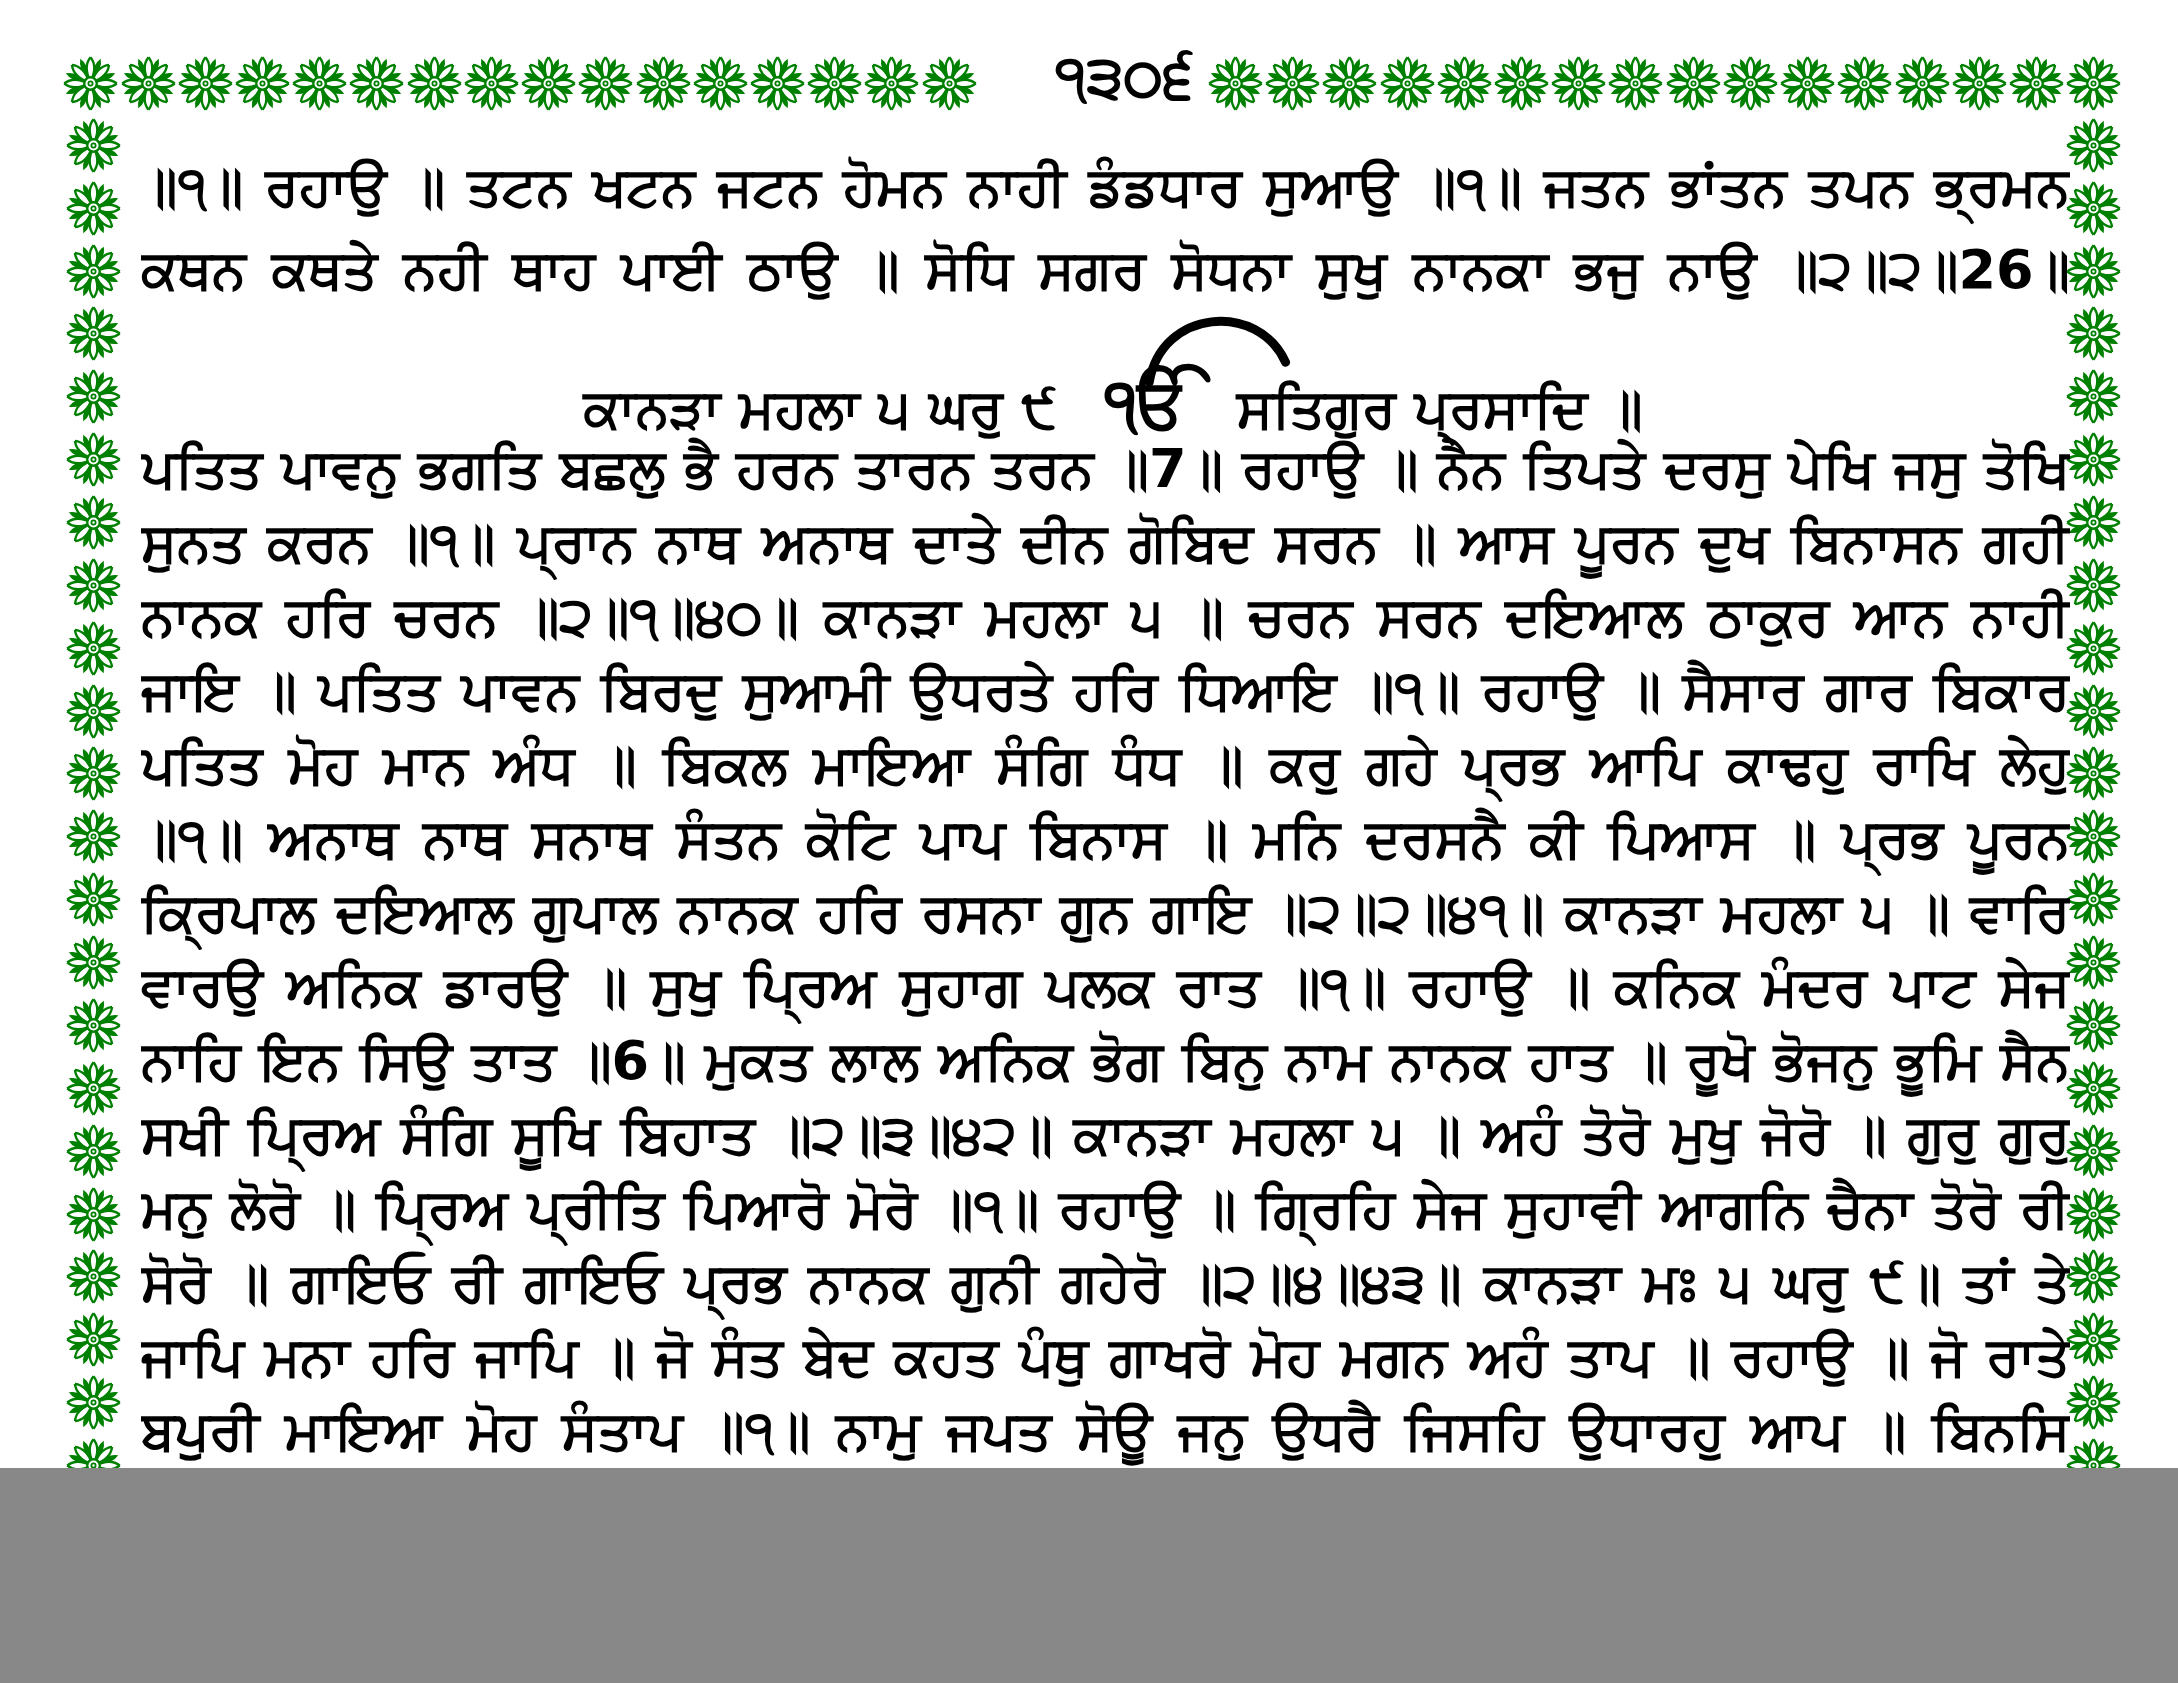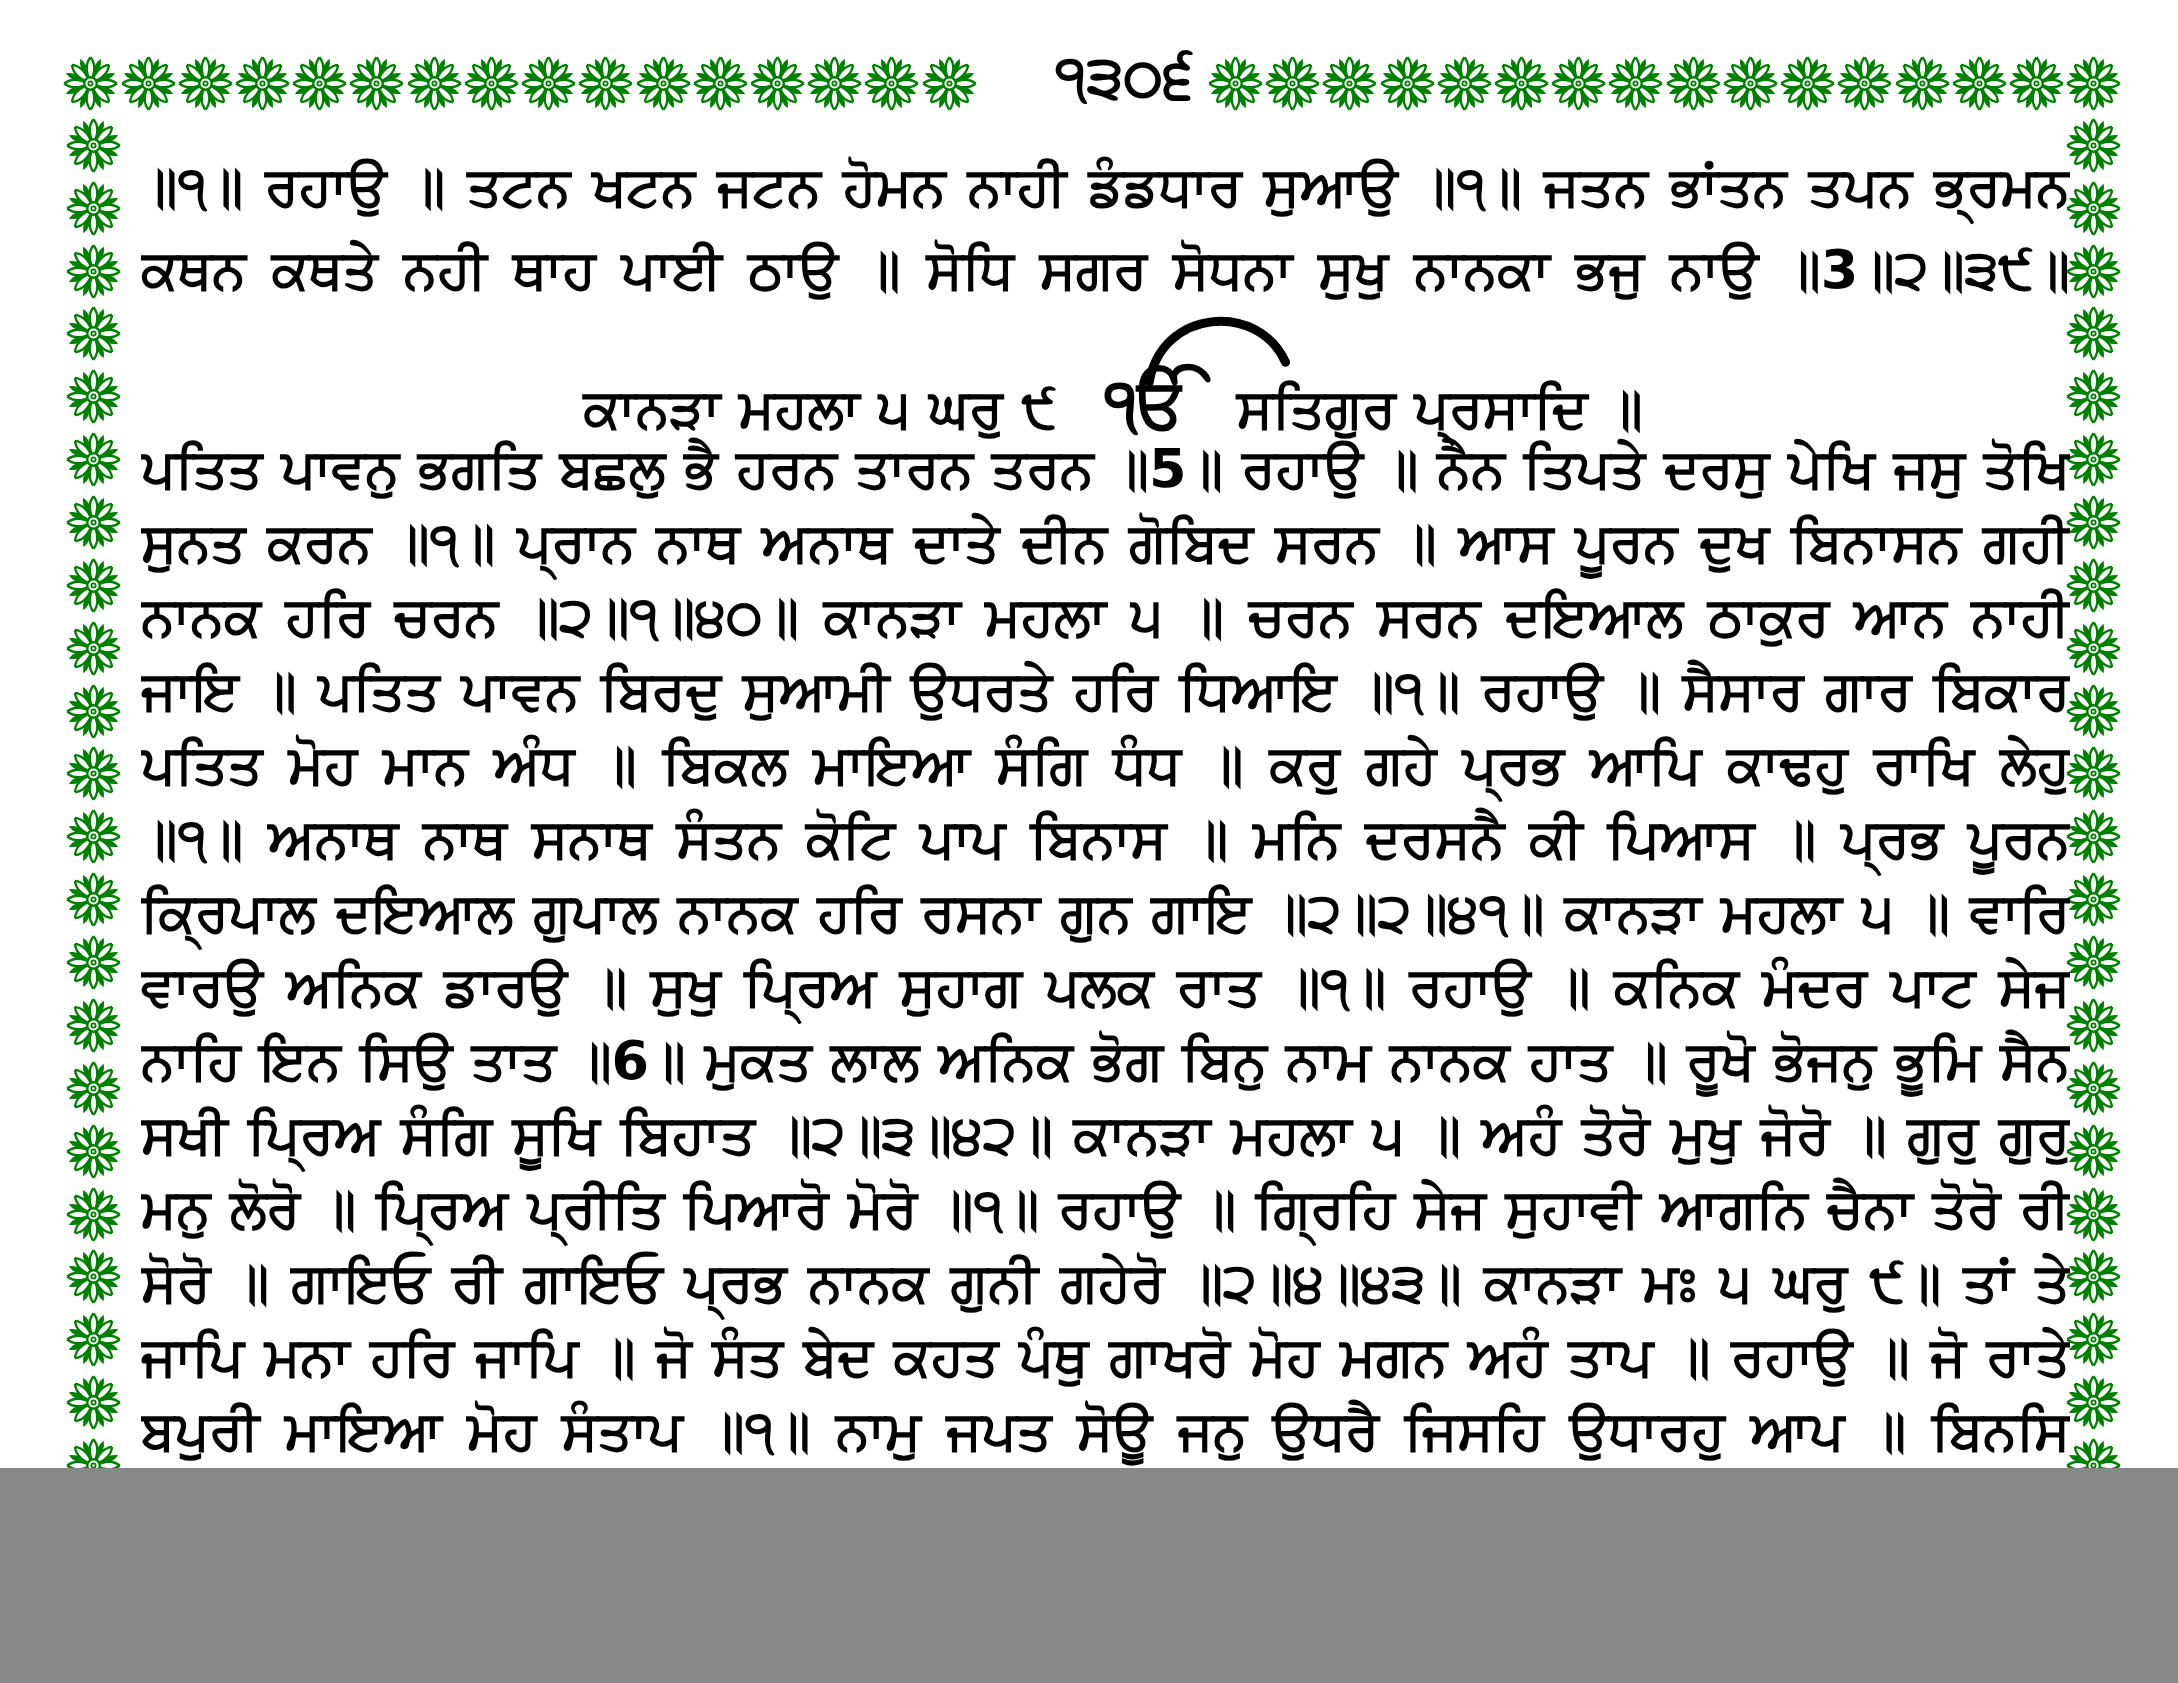--- a/index.html
+++ b/index.html
@@ -414,33 +414,33 @@
       </svg>
       <svg class="flower" viewBox="0 0 64 64" style="left: 2065px; top: 1500px; width: 57px; height: 57px;">
         <use href="#flower-sym" xlink:href="#flower-sym"></use>
       </svg>
     </div>
 
   <div class="page-number gtext">੧੩੦੬</div>
 
   <div class="intro-block gtext">
     <div class="gline">॥੧॥ ਰਹਾਉ ॥ ਤਟਨ ਖਟਨ ਜਟਨ ਹੋਮਨ ਨਾਹੀ ਡੰਡਧਾਰ ਸੁਆਉ ॥੧॥ ਜਤਨ ਭਾਂਤਨ ਤਪਨ ਭ੍ਰਮਨ ਅਨਿਕ</div>
-    <div class="gline">ਕਥਨ ਕਥਤੇ ਨਹੀ ਥਾਹ ਪਾਈ ਠਾਉ ॥ ਸੋਧਿ ਸਗਰ ਸੋਧਨਾ ਸੁਖੁ ਨਾਨਕਾ ਭਜੁ ਨਾਉ ॥3॥੨॥੩੯॥</div>
+    <div class="gline">ਕਥਨ ਕਥਤੇ ਨਹੀ ਥਾਹ ਪਾਈ ਠਾਉ ॥ ਸੋਧਿ ਸਗਰ ਸੋਧਨਾ ਸੁਖੁ ਨਾਨਕਾ ਭਜੁ ਨਾਉ ॥੨॥੨॥26॥</div>
   </div>
 
   <div class="header-row gtext">
     <span class="hspan">ਕਾਨੜਾ ਮਹਲਾ ੫ ਘਰੁ ੯</span>
     <span class="ik-wrap"><span>ੴ</span><svg class="ik-arc" width="149" height="79" viewBox="0 0 150 80" aria-hidden="true">
         <path d="M6 76 C 18 2, 116 -6, 144 56" fill="none" stroke="#000" stroke-width="9" stroke-linecap="round"></path>
       </svg></span>
     <span class="hspan">ਸਤਿਗੁਰ ਪ੍ਰਸਾਦਿ ॥</span>
   </div>
 
   <div class="body-block gtext">
-    <div class="gline">ਪਤਿਤ ਪਾਵਨੁ ਭਗਤਿ ਬਛਲੁ ਭੈ ਹਰਨ ਤਾਰਨ ਤਰਨ ॥5॥ ਰਹਾਉ ॥ ਨੈਨ ਤਿਪਤੇ ਦਰਸੁ ਪੇਖਿ ਜਸੁ ਤੋਖਿ</div>
+    <div class="gline">ਪਤਿਤ ਪਾਵਨੁ ਭਗਤਿ ਬਛਲੁ ਭੈ ਹਰਨ ਤਾਰਨ ਤਰਨ ॥7॥ ਰਹਾਉ ॥ ਨੈਨ ਤਿਪਤੇ ਦਰਸੁ ਪੇਖਿ ਜਸੁ ਤੋਖਿ</div>
     <div class="gline">ਸੁਨਤ ਕਰਨ ॥੧॥ ਪ੍ਰਾਨ ਨਾਥ ਅਨਾਥ ਦਾਤੇ ਦੀਨ ਗੋਬਿਦ ਸਰਨ ॥ ਆਸ ਪੂਰਨ ਦੁਖ ਬਿਨਾਸਨ ਗਹੀ ਓਟ</div>
     <div class="gline">ਨਾਨਕ ਹਰਿ ਚਰਨ ॥੨॥੧॥੪੦॥ ਕਾਨੜਾ ਮਹਲਾ ੫ ॥ ਚਰਨ ਸਰਨ ਦਇਆਲ ਠਾਕੁਰ ਆਨ ਨਾਹੀ</div>
     <div class="gline">ਜਾਇ ॥ ਪਤਿਤ ਪਾਵਨ ਬਿਰਦੁ ਸੁਆਮੀ ਉਧਰਤੇ ਹਰਿ ਧਿਆਇ ॥੧॥ ਰਹਾਉ ॥ ਸੈਸਾਰ ਗਾਰ ਬਿਕਾਰ ਸਾਗਰ</div>
     <div class="gline">ਪਤਿਤ ਮੋਹ ਮਾਨ ਅੰਧ ॥ ਬਿਕਲ ਮਾਇਆ ਸੰਗਿ ਧੰਧ ॥ ਕਰੁ ਗਹੇ ਪ੍ਰਭ ਆਪਿ ਕਾਢਹੁ ਰਾਖਿ ਲੇਹੁ ਗੋਬਿੰਦ ਰਾਇ</div>
     <div class="gline">॥੧॥ ਅਨਾਥ ਨਾਥ ਸਨਾਥ ਸੰਤਨ ਕੋਟਿ ਪਾਪ ਬਿਨਾਸ ॥ ਮਨਿ ਦਰਸਨੈ ਕੀ ਪਿਆਸ ॥ ਪ੍ਰਭ ਪੂਰਨ ਗੁਨਤਾਸ ॥</div>
     <div class="gline">ਕ੍ਰਿਪਾਲ ਦਇਆਲ ਗੁਪਾਲ ਨਾਨਕ ਹਰਿ ਰਸਨਾ ਗੁਨ ਗਾਇ ॥੨॥੨॥੪੧॥ ਕਾਨੜਾ ਮਹਲਾ ੫ ॥ ਵਾਰਿ</div>
     <div class="gline">ਵਾਰਉ ਅਨਿਕ ਡਾਰਉ ॥ ਸੁਖੁ ਪ੍ਰਿਅ ਸੁਹਾਗ ਪਲਕ ਰਾਤ ॥੧॥ ਰਹਾਉ ॥ ਕਨਿਕ ਮੰਦਰ ਪਾਟ ਸੇਜ ਸਖੀ ਮੋਹਿ</div>
     <div class="gline">ਨਾਹਿ ਇਨ ਸਿਉ ਤਾਤ ॥6॥ ਮੁਕਤ ਲਾਲ ਅਨਿਕ ਭੋਗ ਬਿਨੁ ਨਾਮ ਨਾਨਕ ਹਾਤ ॥ ਰੂਖੋ ਭੋਜਨੁ ਭੂਮਿ ਸੈਨ</div>
     <div class="gline">ਸਖੀ ਪ੍ਰਿਅ ਸੰਗਿ ਸੂਖਿ ਬਿਹਾਤ ॥੨॥੩॥੪੨॥ ਕਾਨੜਾ ਮਹਲਾ ੫ ॥ ਅਹੰ ਤੋਰੋ ਮੁਖੁ ਜੋਰੋ ॥ ਗੁਰੁ ਗੁਰੁ ਕਰਤ</div>
     <div class="gline">ਮਨੁ ਲੋਰੋ ॥ ਪ੍ਰਿਅ ਪ੍ਰੀਤਿ ਪਿਆਰੋ ਮੋਰੋ ॥੧॥ ਰਹਾਉ ॥ ਗ੍ਰਿਹਿ ਸੇਜ ਸੁਹਾਵੀ ਆਗਨਿ ਚੈਨਾ ਤੋਰੋ ਰੀ ਤੋਰੋ ਪੰਚ</div>

